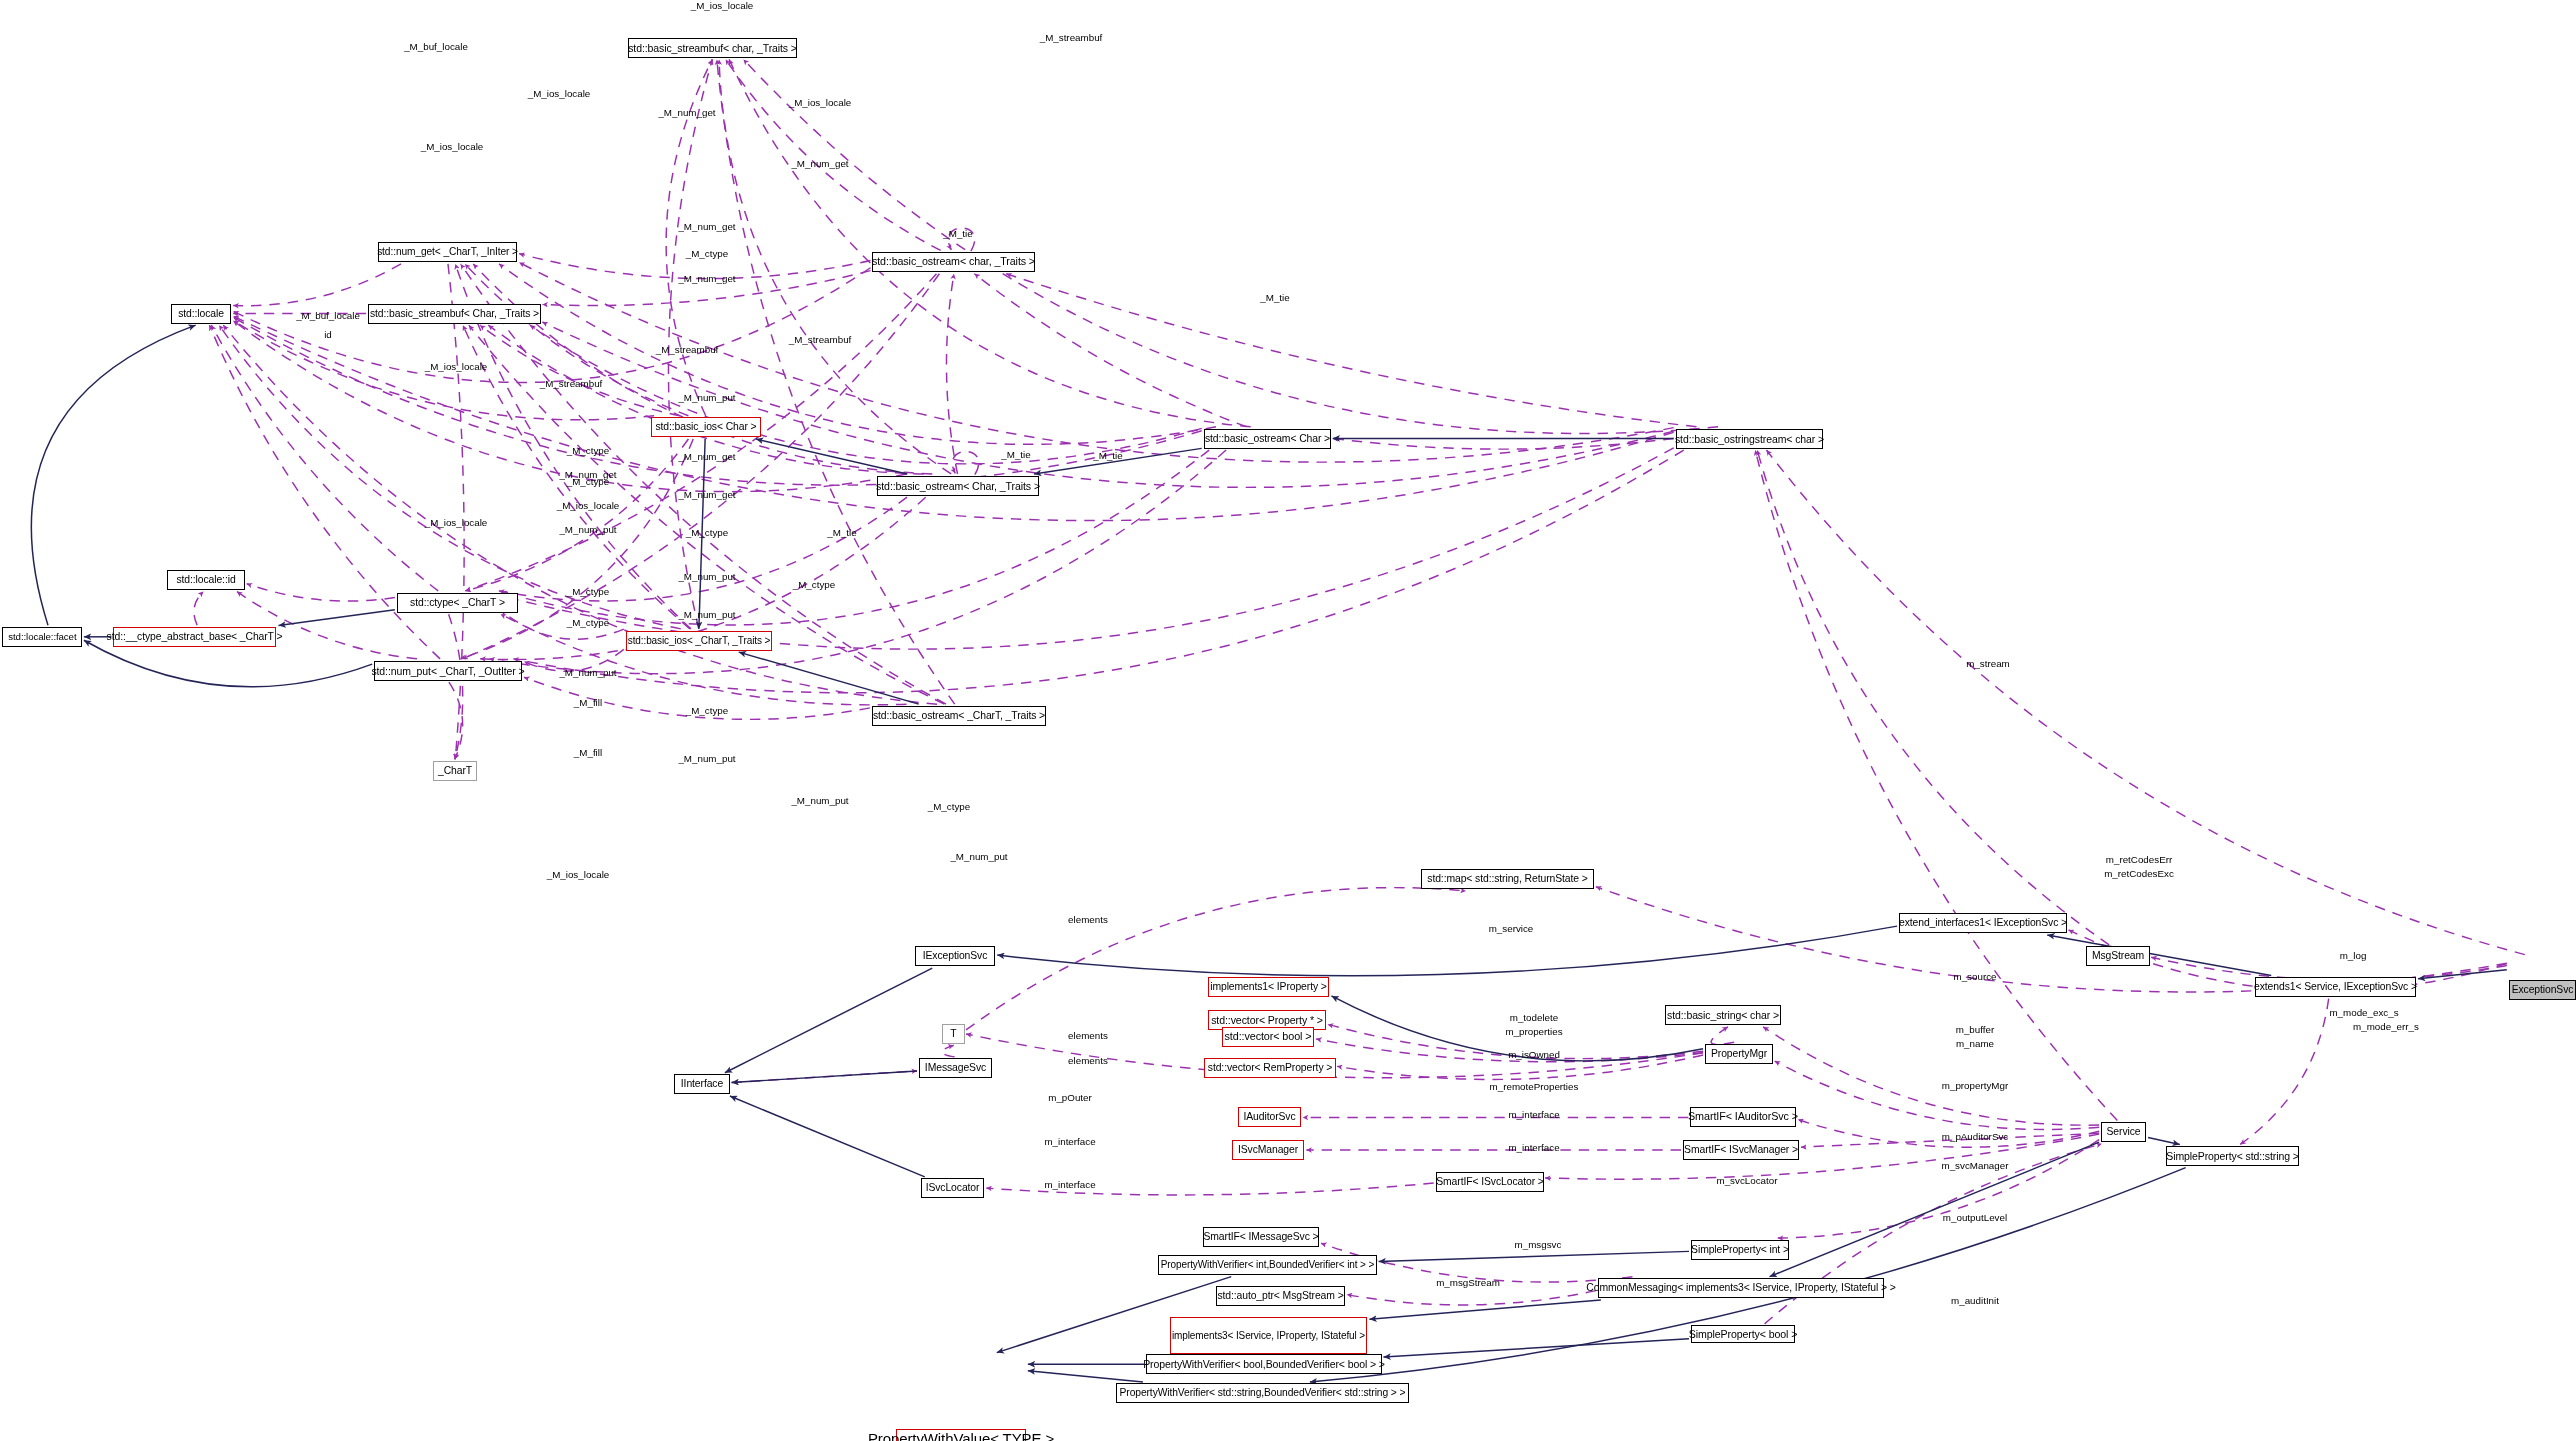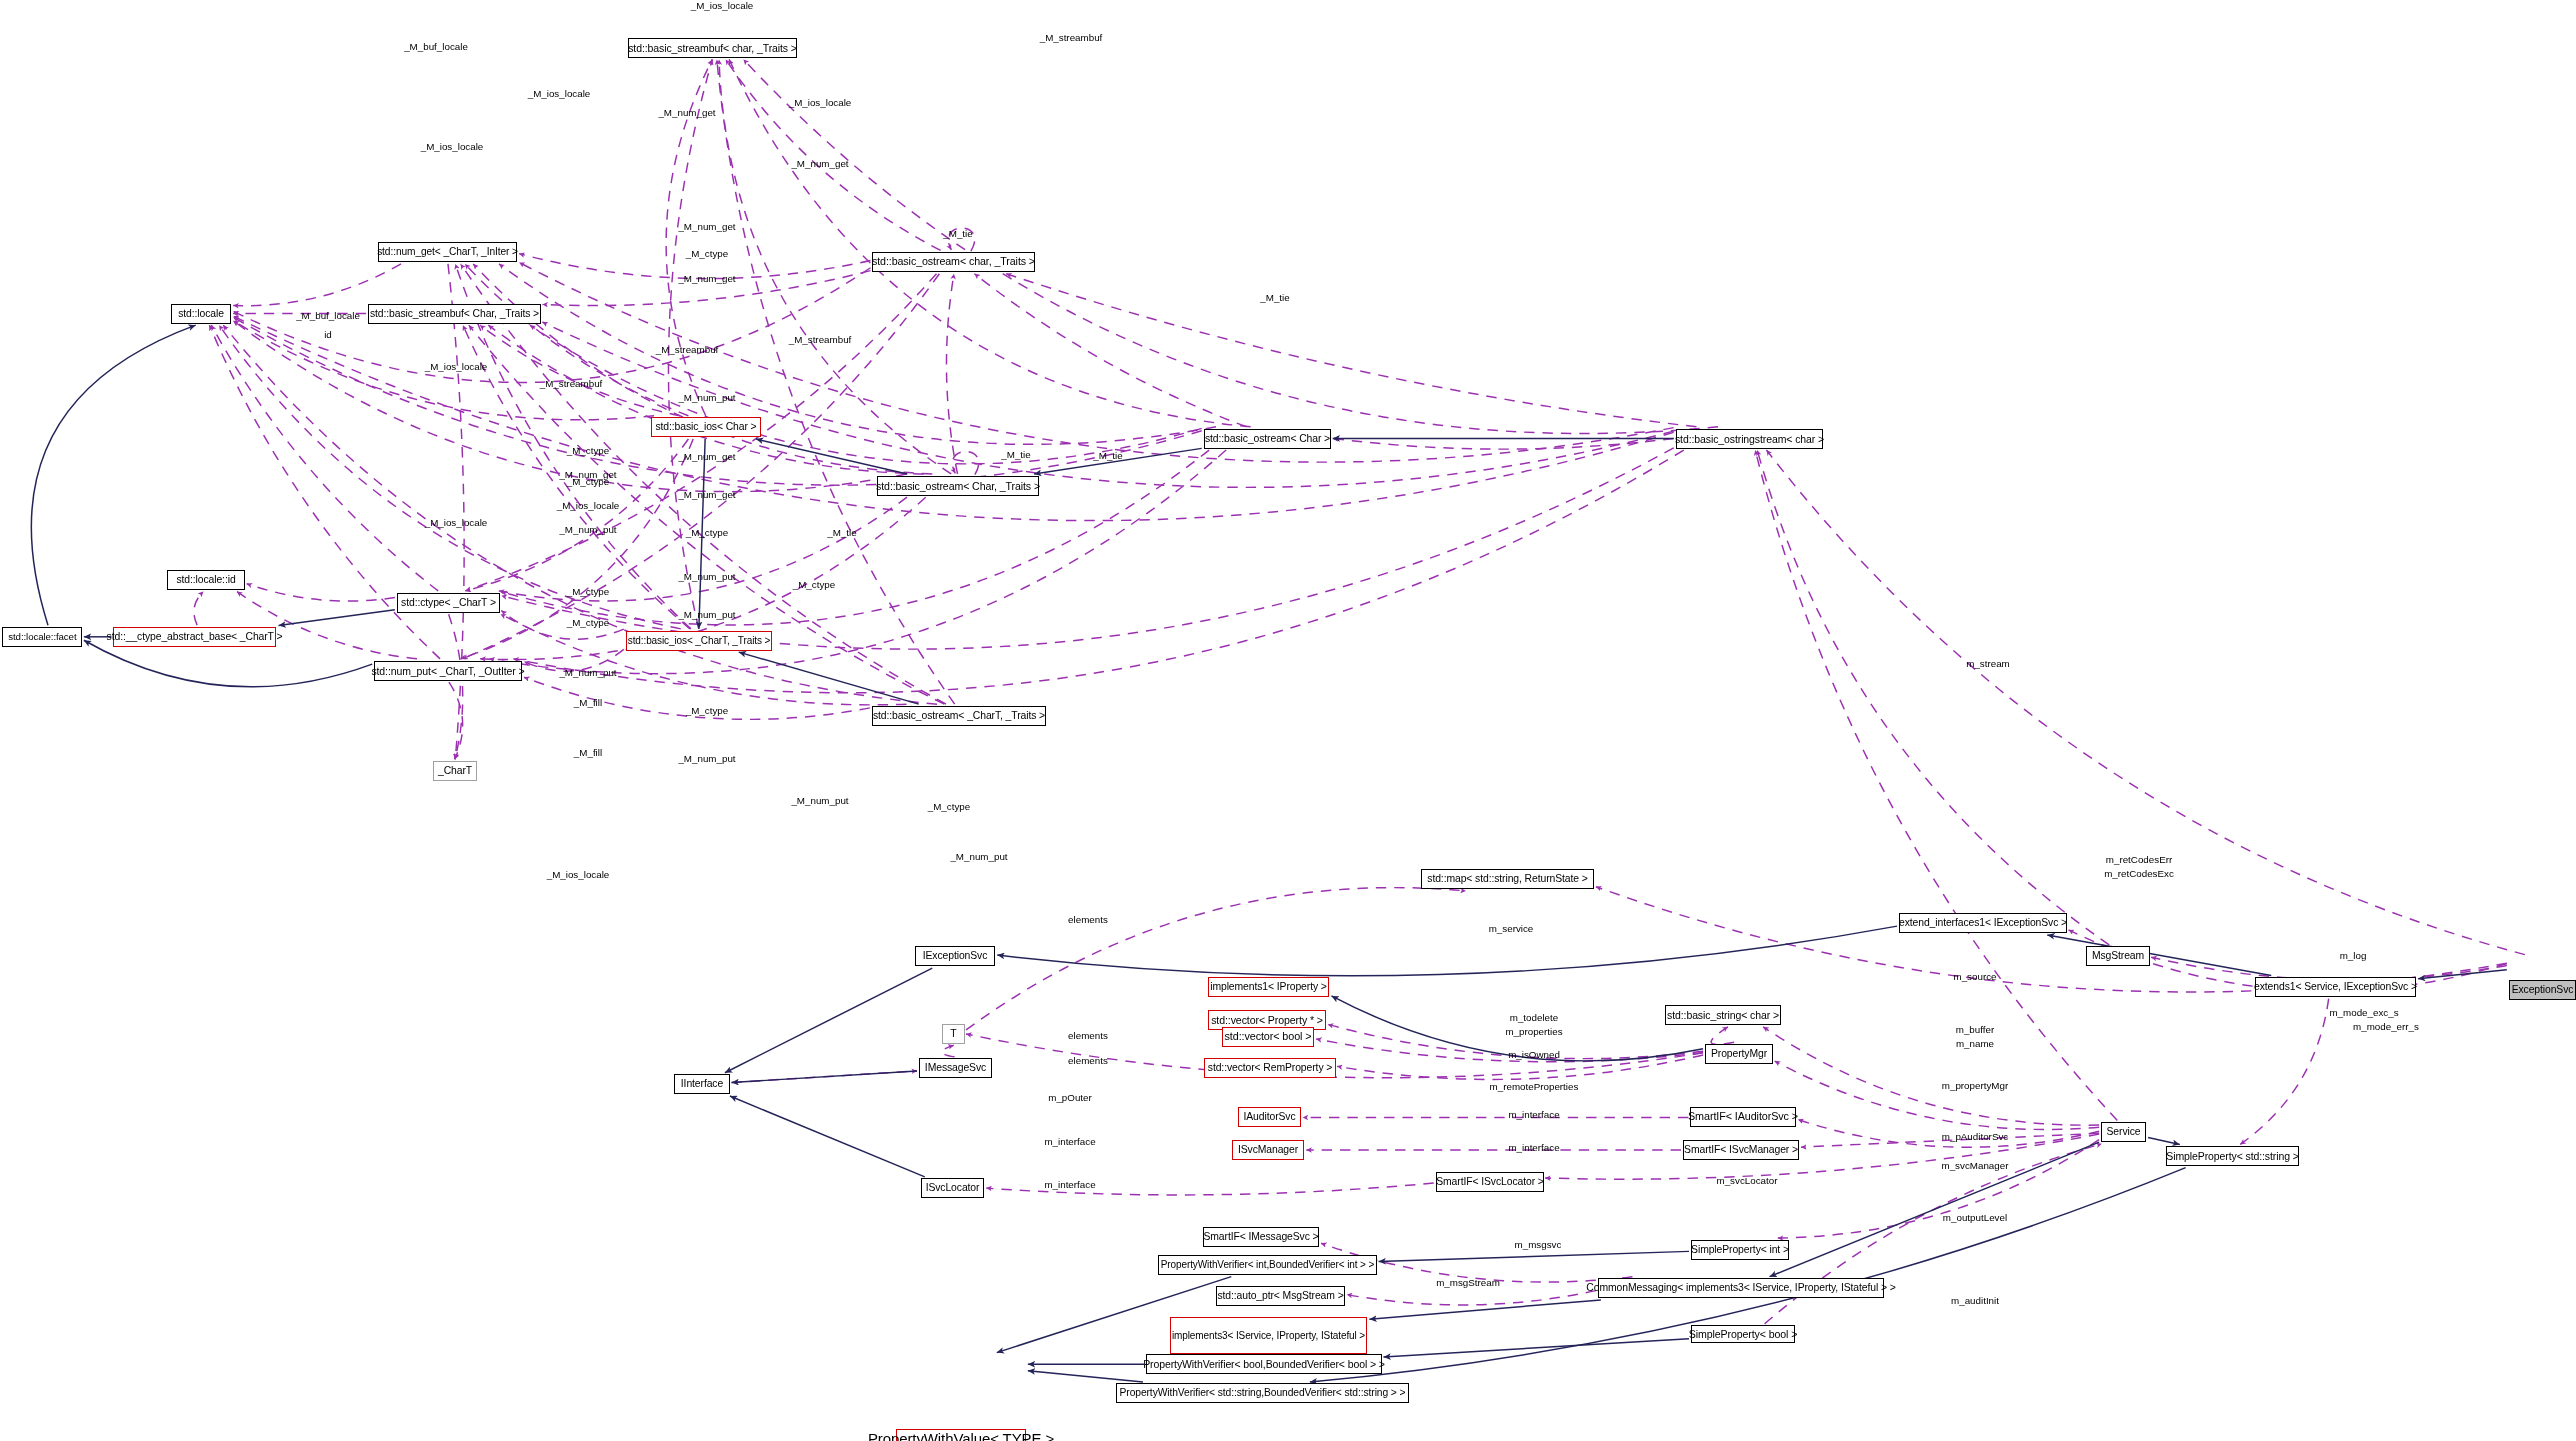--- a/index.html
+++ b/index.html
@@ -191,21 +191,21 @@
       </div>
       <div class="node" style="left: 1676px; top: 429px; width: 147px; height: 19.6px; font-size: 10.5px;">
         <span>std::basic_ostringstream&lt; char &gt;</span>
       </div>
       <div class="node" style="left: 877px; top: 476px; width: 162px; height: 19.6px; font-size: 10.6px;">
         <span>std::basic_ostream&lt; Char, _Traits &gt;</span>
       </div>
       <div class="node" style="left: 167px; top: 570px; width: 78px; height: 19.6px; font-size: 10.4px;">
         <span>std::locale::id</span>
       </div>
-      <div class="node" style="left: 397px; top: 593px; width: 103px; height: 19.6px; font-size: 10.4px;">
+      <div class="node" style="left: 397px; top: 593px; width: 121px; height: 19.6px; font-size: 10.4px;">
         <span>std::ctype&lt; _CharT &gt;</span>
       </div>
       <div class="node" style="left: 2.4px; top: 627px; width: 80px; height: 19.6px; font-size: 9.7px;">
         <span>std::locale::facet</span>
       </div>
       <div class="node red" style="left: 113px; top: 627px; width: 163px; height: 19.6px; font-size: 10.4px;">
         <span>std::__ctype_abstract_base&lt; _CharT &gt;</span>
       </div>
       <div class="node red" style="left: 626px; top: 631px; width: 146px; height: 19.6px; font-size: 10px;">
         <span>std::basic_ios&lt; _CharT, _Traits &gt;</span>

